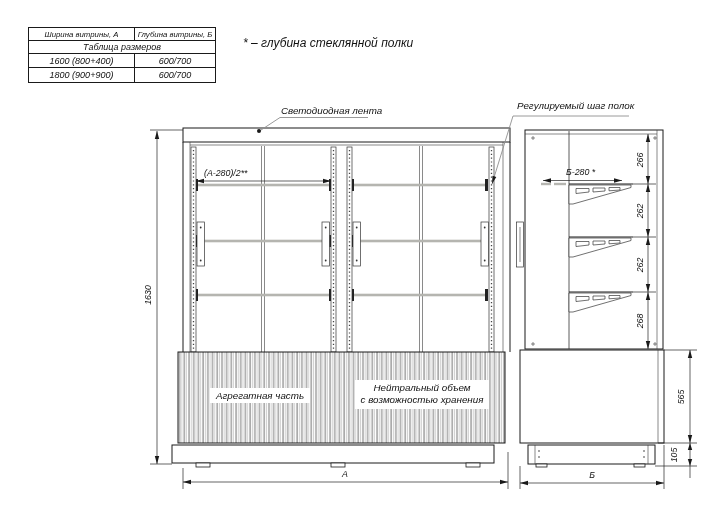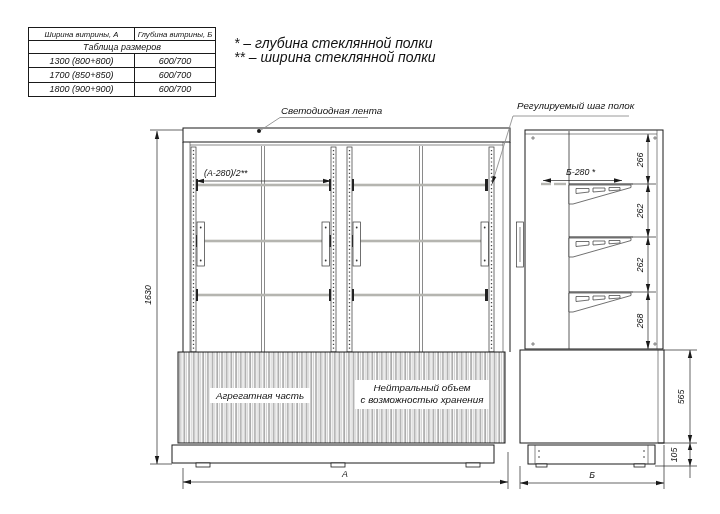--- a/index.html
+++ b/index.html
@@ -8,21 +8,21 @@
   
   .size-table-wrap{position:absolute;left:28px;top:27px;}
   table.size-table{border-collapse:collapse;table-layout:fixed;width:185px;}
   table.size-table td{border:1px solid #1a1a1a;text-align:center;vertical-align:middle;
       font-style:italic;color:#111;padding:0;white-space:nowrap;overflow:hidden;}
   td.tt{height:12px;font-size:9px;}
   td.th{height:12px;font-size:7.8px;}
   td.tv{height:13.4px;font-size:9px;}
   .c1{width:105px;} .c2{width:80px;}
   
-  .notes{position:absolute;left:234px;top:36px;font-style:italic;font-size:14px;
+  .notes{position:absolute;left:243px;top:36px;font-style:italic;font-size:12px;
          color:#111;line-height:14px;white-space:nowrap;}
   
   svg{position:absolute;left:0;top:0;}
   .ln  {stroke:#1a1a1a;stroke-width:1;fill:none;}
   .lnt {stroke:#3a3a3a;stroke-width:0.6;fill:none;}
   .dim {stroke:#222;stroke-width:0.7;fill:none;}
   .gray{stroke:#8f8f8f;stroke-width:0.9;fill:none;}
   .arr {fill:#1a1a1a;stroke:none;}
   .wbox{fill:#ffffff;stroke:#1a1a1a;stroke-width:1;}
   .wboxt{fill:#ffffff;stroke:#333;stroke-width:0.7;}
@@ -39,38 +39,33 @@
     <table class="size-table">
       <tbody>
           <tr>
         <td class="th c1">Ширина витрины, А</td>
         <td class="th c2">Глубина витрины, Б</td>
       </tr>
       <tr>
             <td colspan="2" class="tt">Таблица размеров</td>
           </tr>
       <tr>
-        <td class="tv c1">1300 (800+800)</td>
-        <td class="tv c2">600/700</td>
-      </tr>
-      <tr>
-        <td class="tv c1">1700 (850+850)</td>
+        <td class="tv c1">1600 (800+400)</td>
         <td class="tv c2">600/700</td>
       </tr>
       <tr>
         <td class="tv c1">1800 (900+900)</td>
         <td class="tv c2">600/700</td>
       </tr>
     </tbody>
       </table>
   </div>
 
   <div class="notes">
     <div>* – глубина стеклянной полки</div>
-    <div>** – ширина стеклянной полки</div>
   </div>
 
   <svg width="720" height="514" viewBox="0 0 720 514">
     <defs>
       <pattern id="louverPat" width="4.7" height="8" patternUnits="userSpaceOnUse">
         <rect width="4.7" height="8" fill="#ffffff"></rect>
         <line x1="1" y1="0" x2="1" y2="8" stroke="#4a4a4a" stroke-width="0.8"></line>
         <line x1="3.2" y1="0" x2="3.2" y2="8" stroke="#9c9c9c" stroke-width="0.5"></line>
       </pattern>
     </defs>

